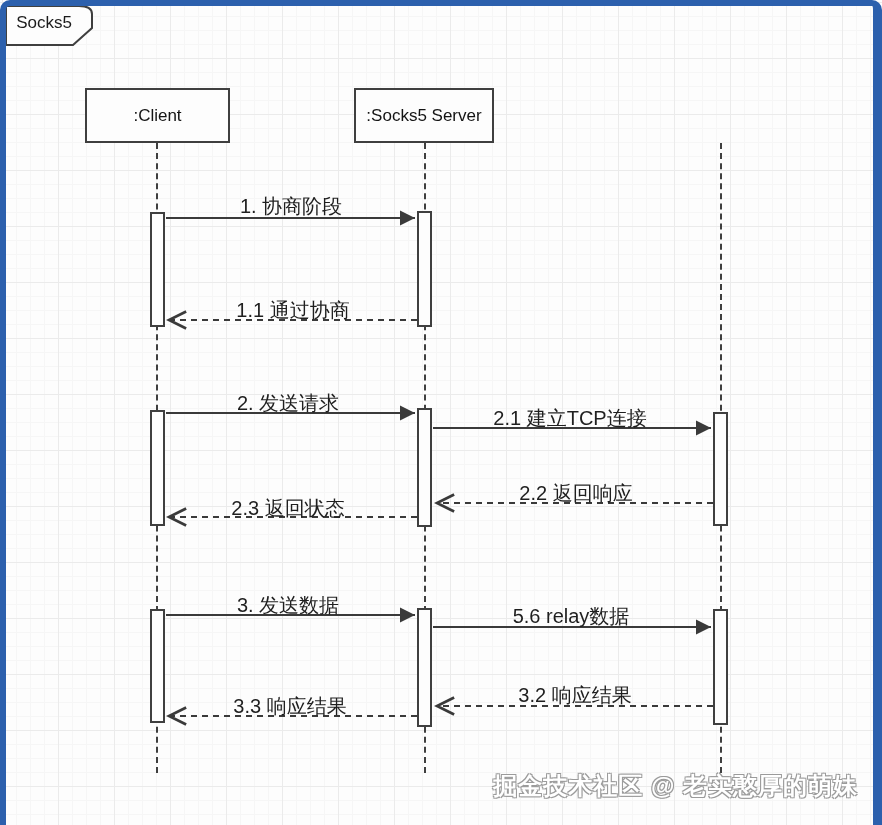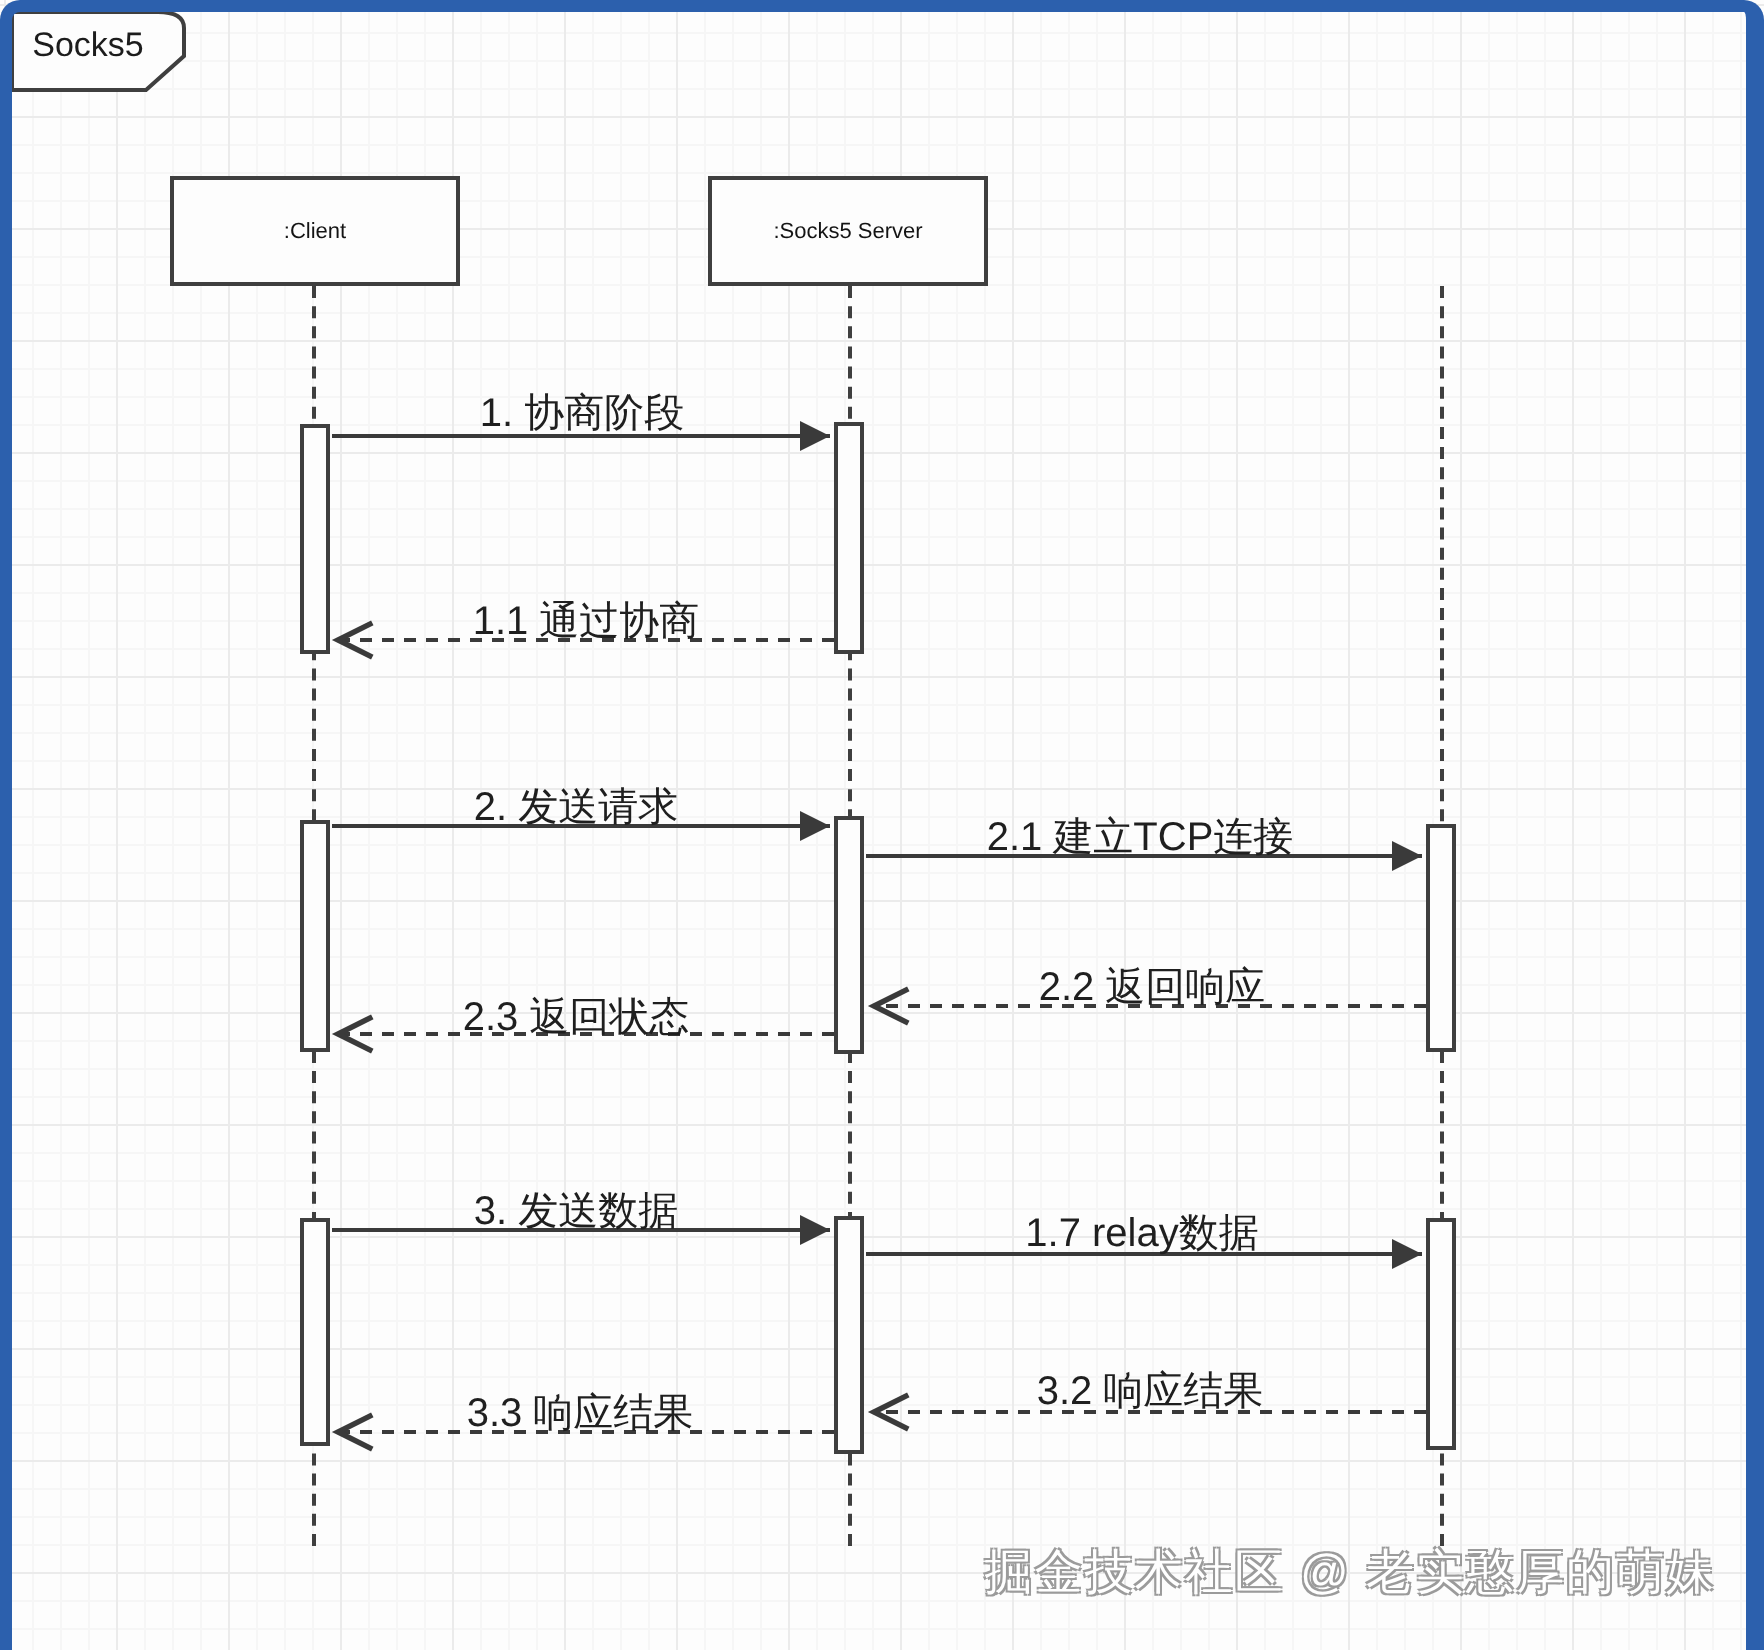--- a/index.html
+++ b/index.html
@@ -50,21 +50,21 @@
 
   .participant {
     position: absolute;
     top: 88px;
     height: 55px;
     background: #fdfdfd;
     border: 2px solid #3f3f3f;
     display: flex;
     align-items: center;
     justify-content: center;
-    font-size: 11px;
+    font-size: 17px;
     color: #141414;
     z-index: 5;
   }
   .p-client { left: 85px;  width: 145px; }
   .p-server { left: 354px; width: 140px; }
   .p-host   { left: 653px; width: 140px; }
 
   .lifeline {
     position: absolute;
     top: 143px;
@@ -100,21 +100,21 @@
     font-size: 20px;
     color: #1f1f1f;
     z-index: 6;
   }
 
   .watermark {
     position: absolute;
     right: 24px;
     top: 770px;
     font-size: 24px;
-    font-weight: normal;
+    font-weight: bold;
     letter-spacing: 1px;
     color: #ffffff;
     text-shadow:
       -1px -1px 0 #9b9b9b,
        1px -1px 0 #9b9b9b,
       -1px  1px 0 #9b9b9b,
        1px  1px 0 #9b9b9b;
     z-index: 7;
     white-space: nowrap;
   }
@@ -170,21 +170,21 @@
     <line x1="417" y1="716" x2="169" y2="716" stroke="#3a3a3a" stroke-width="2" stroke-dasharray="6 5" marker-end="url(#mOpen)"></line>
   </svg>
 
   <div class="msg-label" style="left:291px; top:193px;">1. 协商阶段</div>
   <div class="msg-label" style="left:293px; top:297px;">1.1 通过协商</div>
   <div class="msg-label" style="left:288px; top:390px;text-align:center;">2. 发送请求</div>
   <div class="msg-label" style="left:570px; top:405px;">2.1 建立TCP连接</div>
   <div class="msg-label" style="left:576px; top:480px;">2.2 返回响应</div>
   <div class="msg-label" style="left:288px; top:495px;">2.3 返回状态</div>
   <div class="msg-label" style="left:288px; top:592px;">3. 发送数据</div>
-  <div class="msg-label" style="left:571px; top:603px;">1.7 relay数据</div>
+  <div class="msg-label" style="left:571px; top:603px;">5.6 relay数据</div>
   <div class="msg-label" style="left:575px; top:682px;">3.2 响应结果</div>
   <div class="msg-label" style="left:290px; top:693px;">3.3 响应结果</div>
 
   <div class="watermark">掘金技术社区 @ 老实憨厚的萌妹</div>
 
   <div class="frame-border"></div>
 
 </div>
 
 </body></html>

